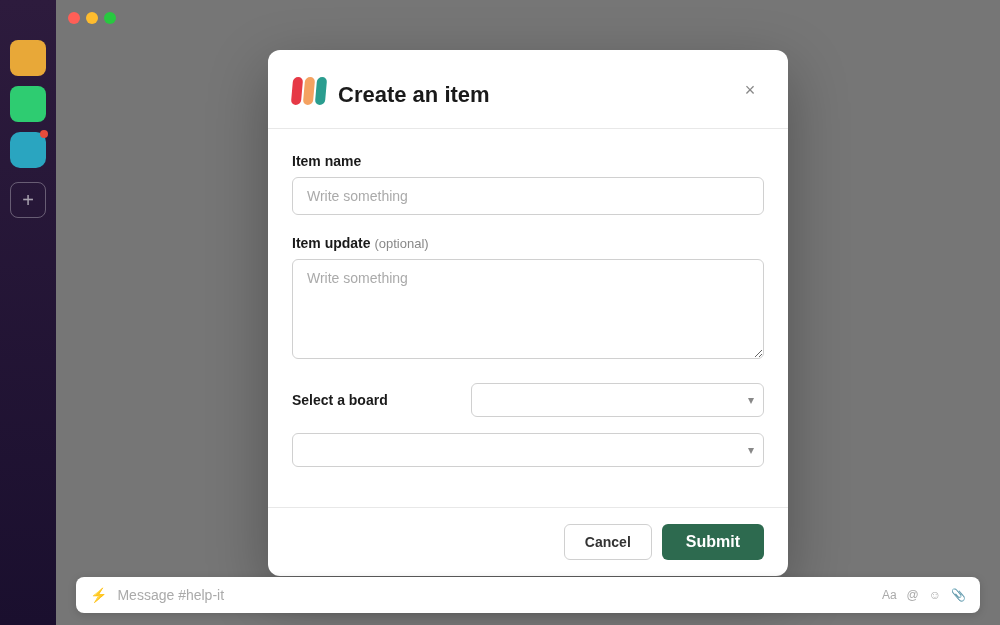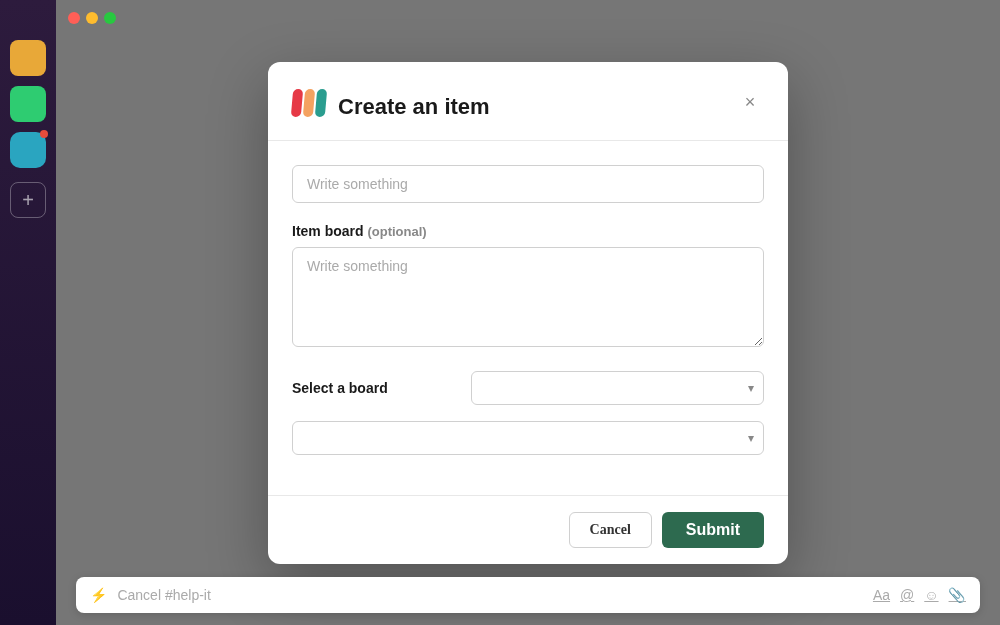--- a/index.html
+++ b/index.html
@@ -170,21 +170,21 @@
 
     .form-label {
       font-size: 14px;
       font-weight: 600;
       color: #1a1a1a;
       margin-bottom: 8px;
       display: block;
     }
 
     .form-label .optional {
-      font-weight: 700;
+      font-weight: 400;
       color: #888;
       font-size: 13px;
     }
 
     .form-input {
       width: 100%;
       padding: 10px 14px;
       border: 1.5px solid #d0d0d0;
       border-radius: 6px;
       font-size: 14px;
@@ -268,21 +268,21 @@
 
     .btn-cancel {
       padding: 9px 20px;
       border: 1.5px solid #d0d0d0;
       border-radius: 6px;
       background: white;
       font-size: 14px;
       font-weight: 600;
       color: #333;
       cursor: pointer;
-      font-family: Liberation Serif, serif;
+      font-family: Liberation Sans, sans-serif;
     }
 
     .btn-submit {
       padding: 9px 24px;
       border: none;
       border-radius: 6px;
       background: #2d6a4f;
       font-size: 16px;
       font-weight: 600;
       color: white;
@@ -313,22 +313,21 @@
     .message-placeholder {
       flex: 1;
       font-size: 14px;
       color: #aaa;
     }
 
     .message-actions {
       display: flex;
       gap: 10px;
       color: #aaa;
-      font-size: 14px;
-      text-decoration: underline;
+      font-size: 12px;
     }
   </style>
 </head>
 <body>
 
 <div class="sidebar">
   <div class="sidebar-icon orange"></div>
   <div class="sidebar-icon green"></div>
   <div class="sidebar-icon teal">
     <span class="notification-dot"></span>
@@ -353,26 +352,27 @@
           <div class="logo-shape yellow"></div>
           <div class="logo-shape green"></div>
         </div>
         <h2 class="modal-title">Create an item</h2>
         <div class="modal-close">×</div>
       </div>
 
       <div class="modal-body">
 
         <div class="form-group">
+          <label class="form-label">Item name</label>
           <input class="form-input" type="text" placeholder="Write something" style="">
         </div>
 
         <div class="form-group">
           <label class="form-label">
-            <span>Item board</span>
+            <span>Item update</span>
             <span class="optional">(optional)</span>
           </label>
           <textarea class="form-textarea" placeholder="Write something" style=""></textarea>
         </div>
 
         <div class="form-row">
           <span class="form-row-label">Select a board</span>
           <div class="form-select-wrapper">
             <select class="form-select">
               <option value=""></option>
@@ -395,21 +395,21 @@
       <div class="modal-footer">
         <button class="btn-cancel">Cancel</button>
         <button class="btn-submit">Submit</button>
       </div>
 
     </div>
   </div>
 
   <div class="message-bar">
     <span class="message-icon">⚡</span>
-    <span class="message-placeholder">Cancel #help-it</span>
+    <span class="message-placeholder">Message #help-it</span>
     <div class="message-actions">
       <span>Aa</span>
       <span>@</span>
       <span>☺</span>
       <span>📎</span>
     </div>
   </div>
 
 </div>
 

